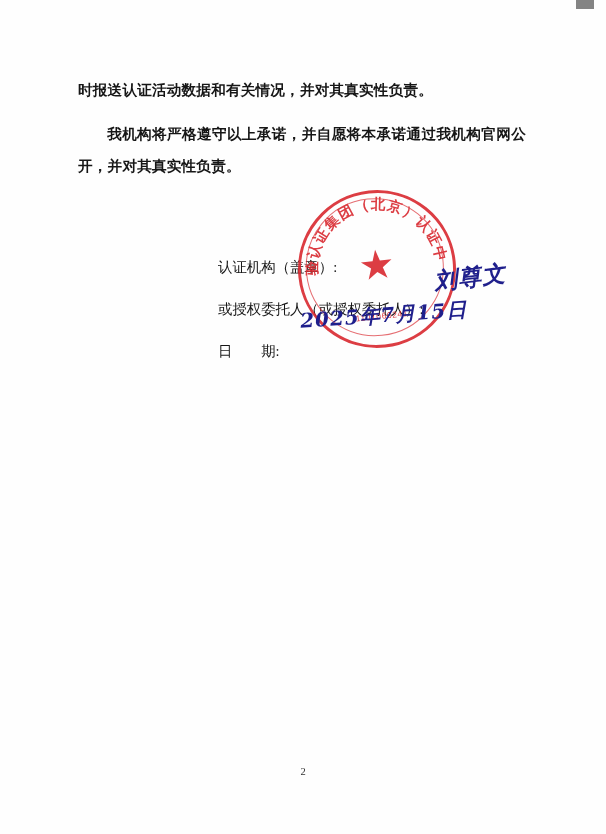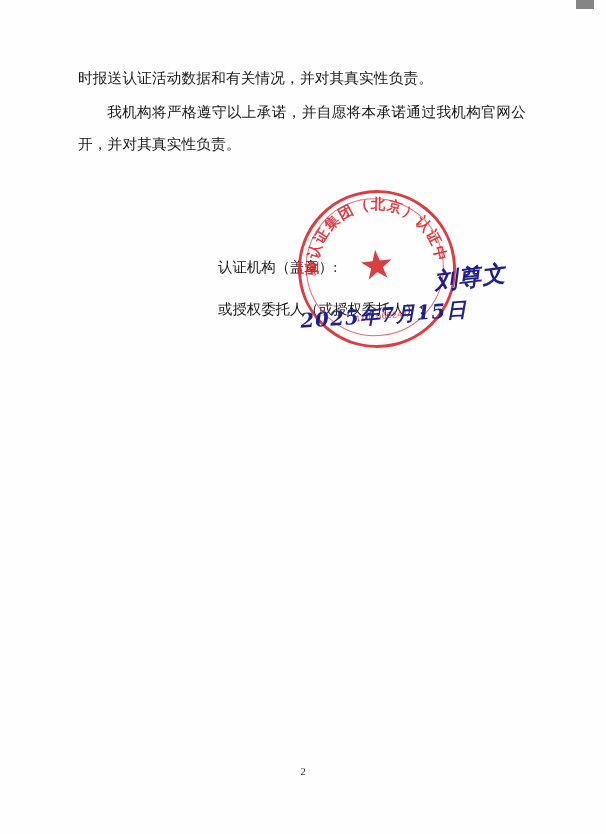--- a/index.html
+++ b/index.html
@@ -40,21 +40,22 @@
     left: 78px;
     top: 62px;
     width: 448px;
     color: #161616;
     font-size: 14.6px;
     line-height: 32px;
     letter-spacing: 0.2px;
     text-align: justify;
   }
   .para {
-    margin: 0 0 2px 0;
+    margin: 12px 0 2px 0;
+    font-weight: bold;
   }
   .indent {
     text-indent: 2em;
   }
 
   
   .sign-block {
     position: absolute;
     left: 218px;
     top: 240px;
@@ -166,20 +167,21 @@
   <div class="scan-artifact"></div>
 
   <div class="body-text">
     <p class="para">时报送认证活动数据和有关情况，并对其真实性负责。</p>
     <p class="para indent">我机构将严格遵守以上承诺，并自愿将本承诺通过我机构官网公开，并对其真实性负责。</p>
   </div>
 
   <div class="sign-block">
     <div class="sign-line">认证机构（盖章）:</div>
     <div class="sign-line">或授权委托人（或授权委托人）:</div>
+    <div class="sign-line">日　　期:</div>
   </div>
 
   <div class="seal">
     <div class="seal-inner-ring"></div>
     <svg class="seal-arc" viewBox="0 0 152 152">
       <defs>
         <path id="sealArcPath" d="M 16,76 A 60,60 0 1 1 136,76"></path>
       </defs>
       <text>
         <textPath href="#sealArcPath" startOffset="50%" text-anchor="middle" id="seal-arc-label">中国建材检验认证集团（北京）认证中心有限公司</textPath>

